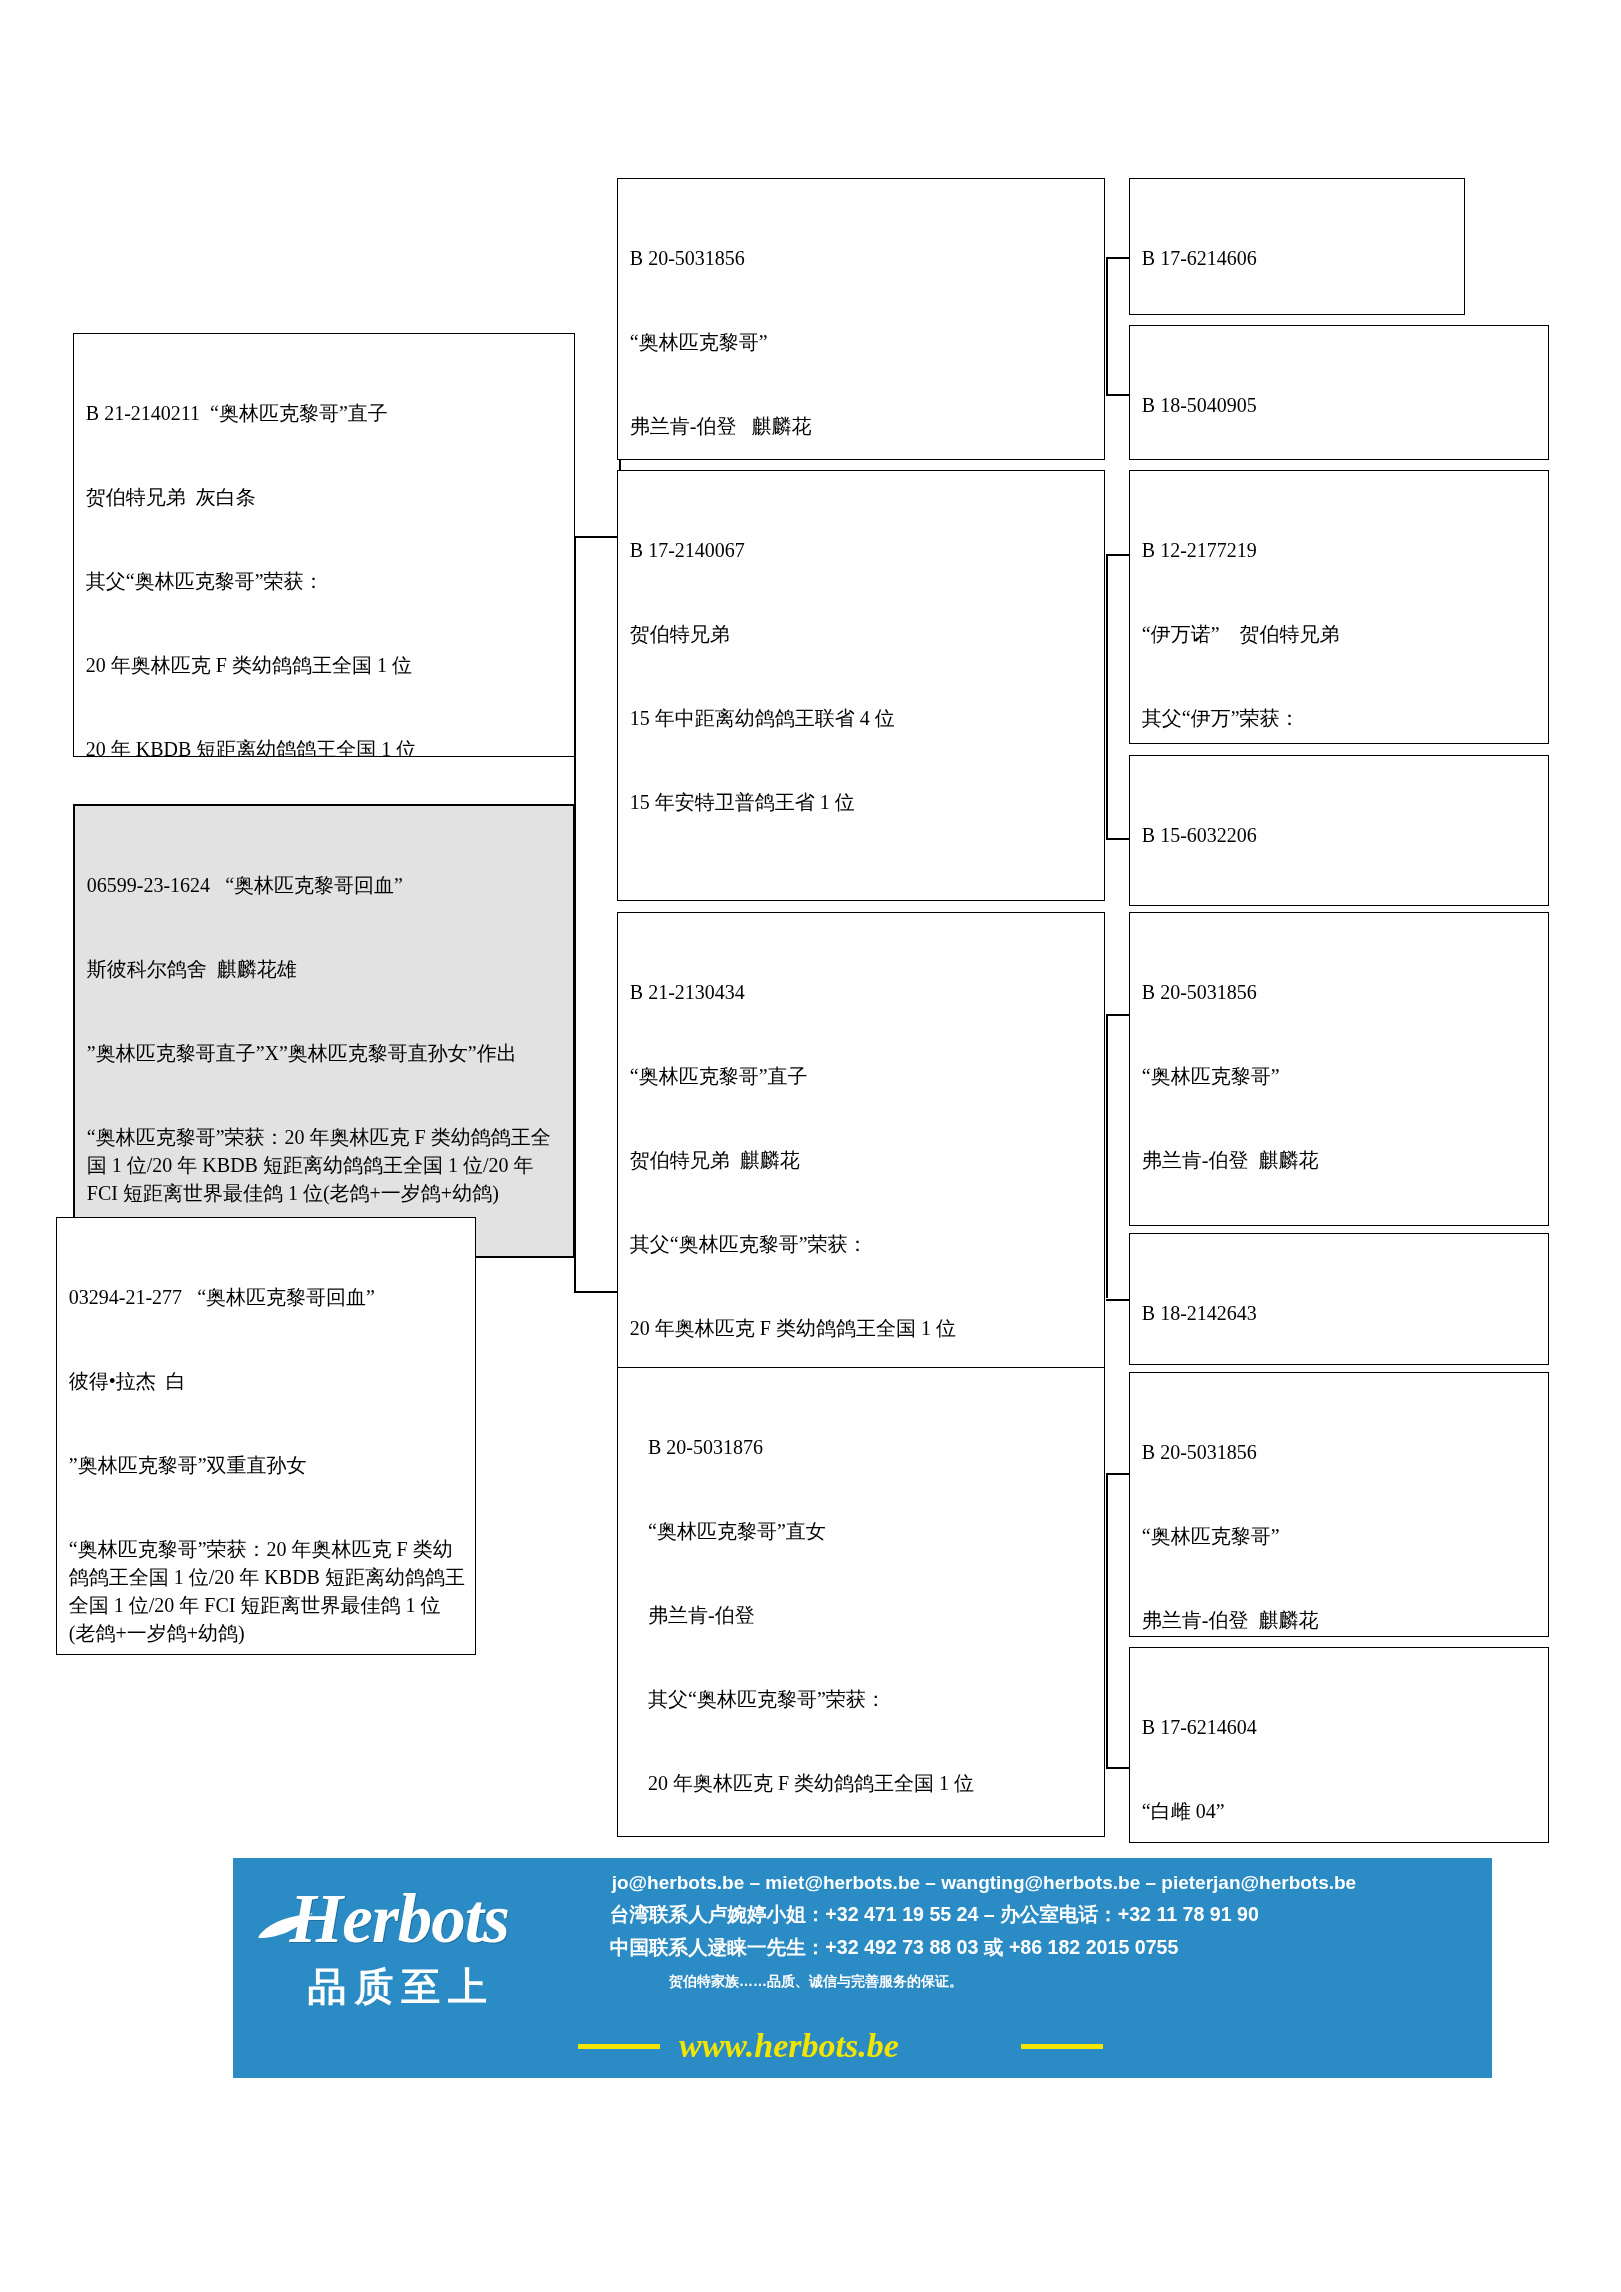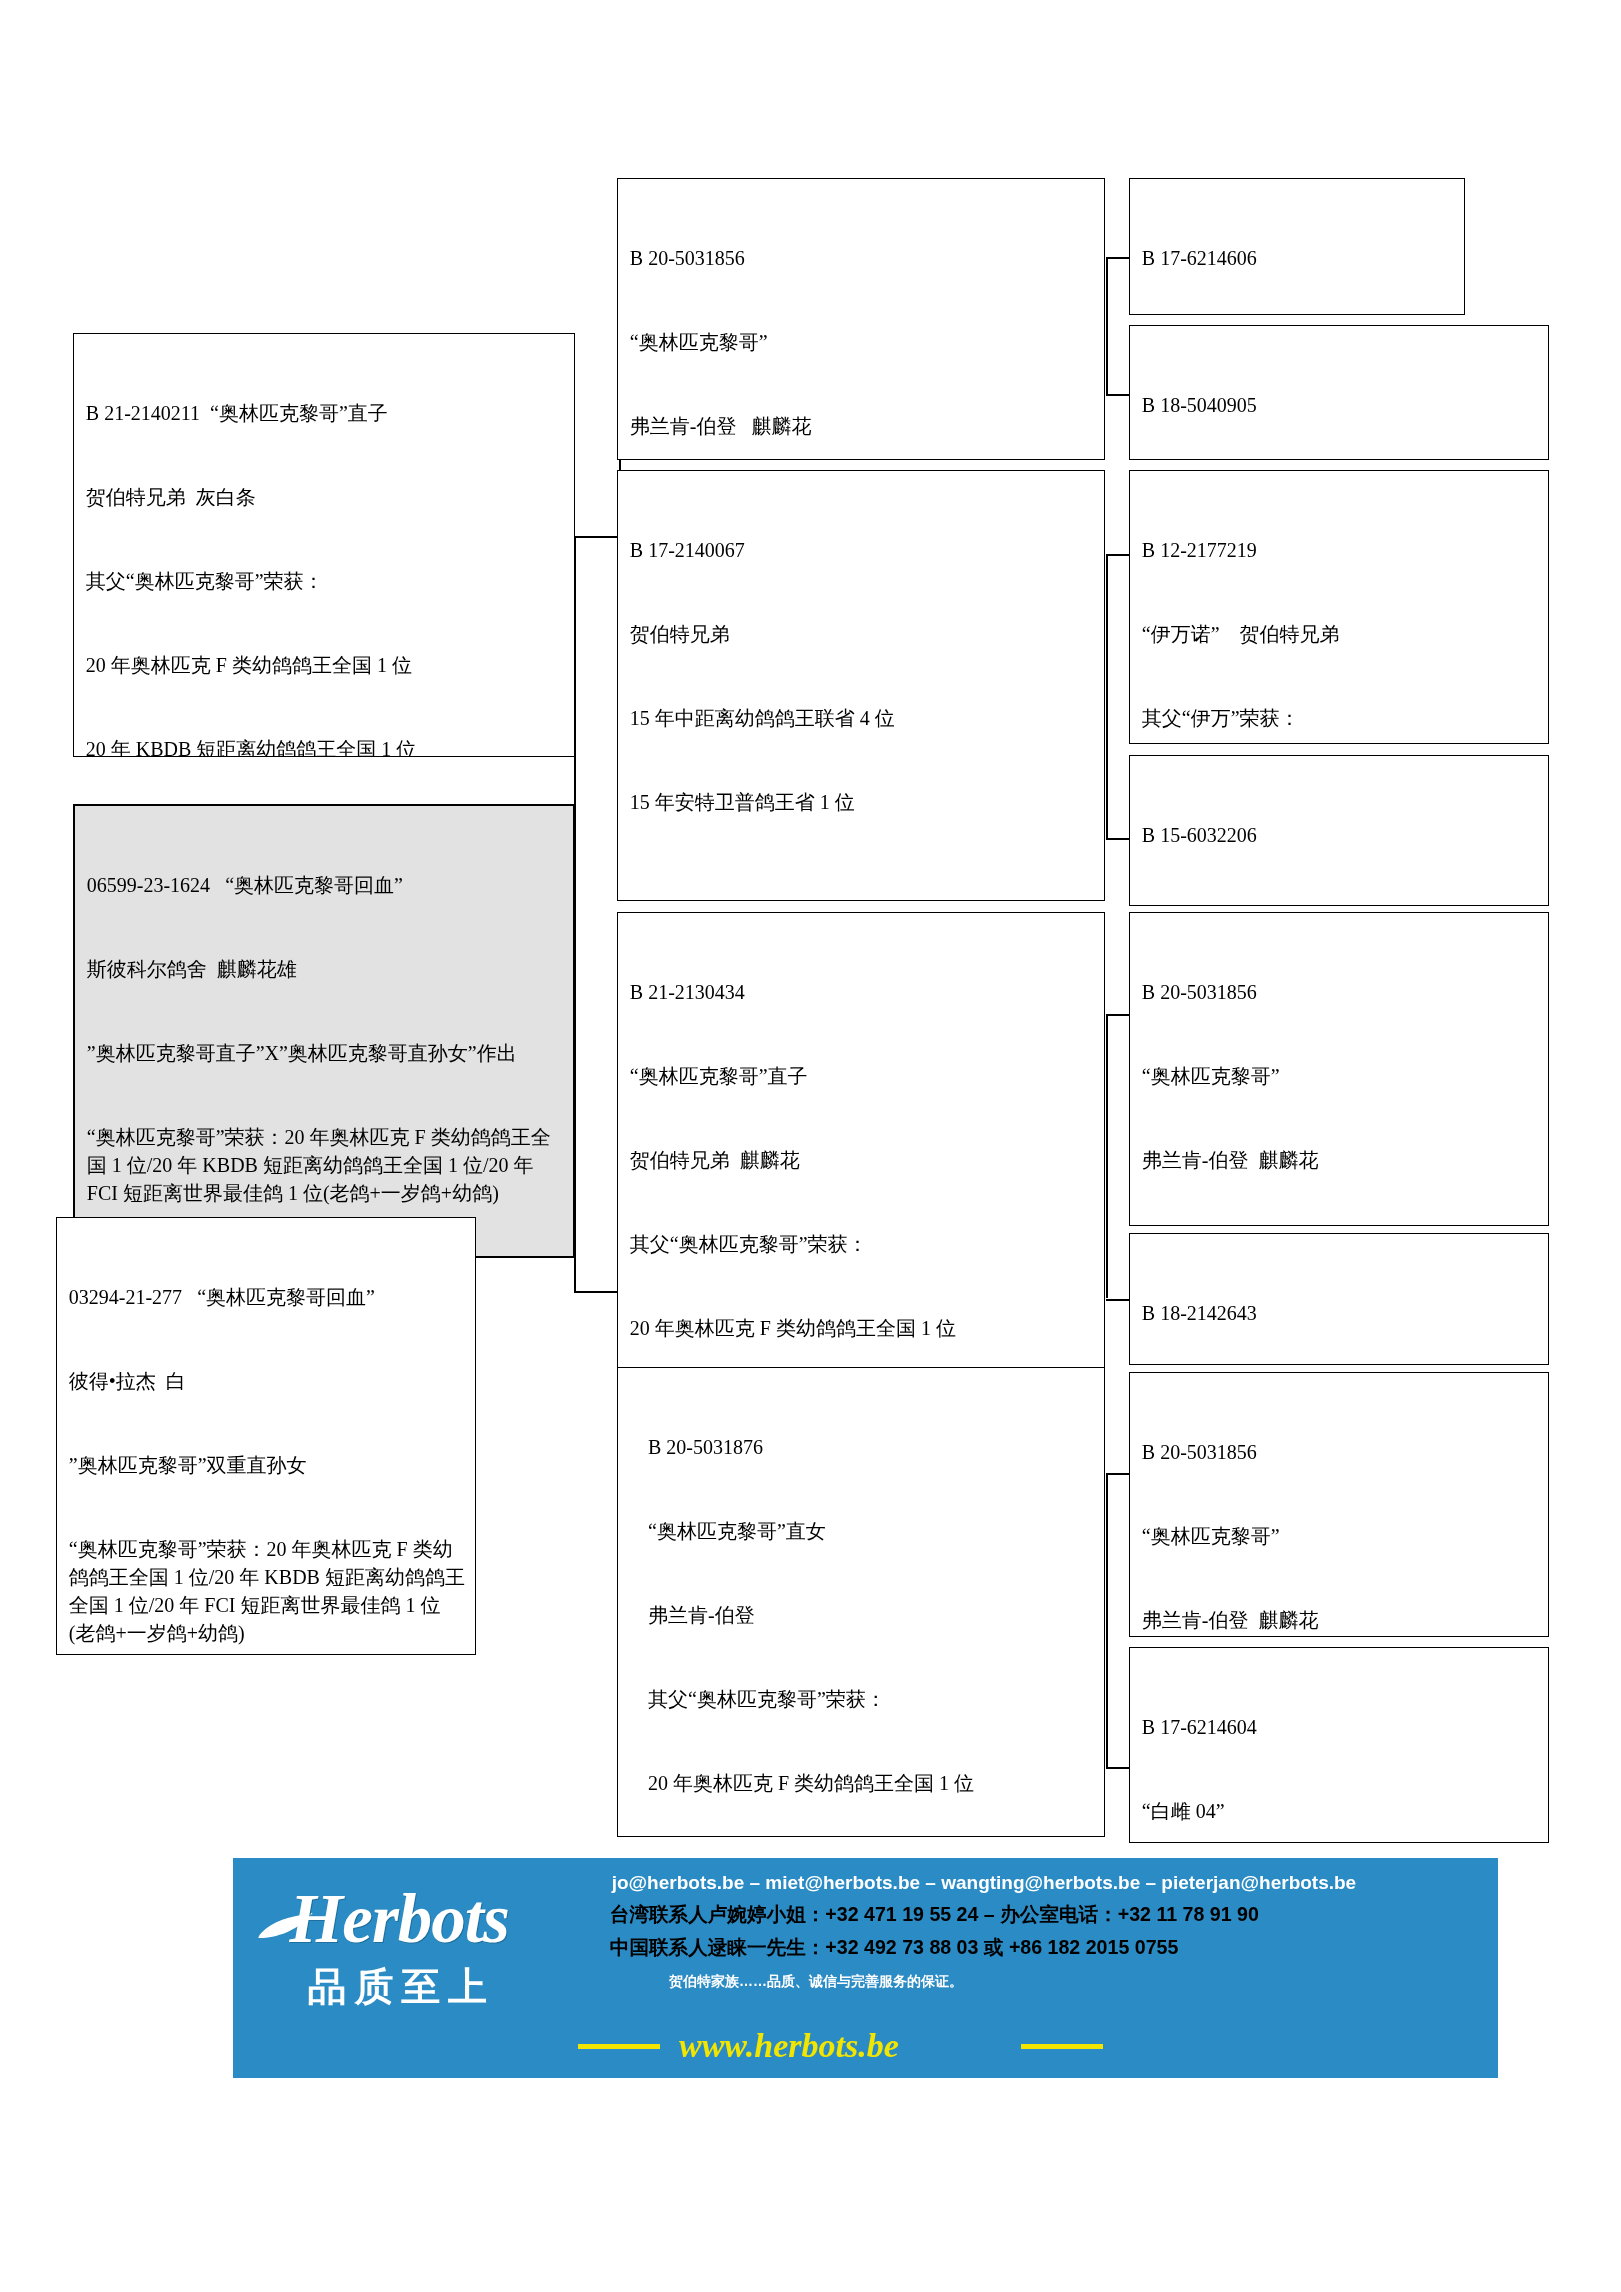--- a/index.html
+++ b/index.html
@@ -50,21 +50,20 @@
   }
   
   .banner {
     position: absolute;
     left: 233px;
     top: 1858px;
     width: 1259px;
     height: 220px;
     background: #2b8bc4;
     overflow: hidden;
-    padding-left: 6px;
   }
   .banner-left {
     position: absolute;
     left: 17.6px;
     top: 11.8px;
     width: 343px;
     height: 196px;
     color: #ffffff;
   }
   .herbots-word {
@@ -107,21 +106,21 @@
   .mailline {
     font-size: 19px;
     font-weight: bold;
     color: #ffffff;
     white-space: nowrap;
     margin: 5.9px 0 0 13.7px;
   }
   .phone1, .phone2 {
     font-size: 19.6px;
     font-weight: bold;
-    color: #000000;
+    color: #ffffff;
     white-space: nowrap;
     margin: 6.9px 0 0 11.8px;
   }
   .slogan {
     font-size: 14px;
     font-weight: bold;
     color: #ffffff;
     white-space: nowrap;
     margin: 11.8px 0 0 71px;
   }

